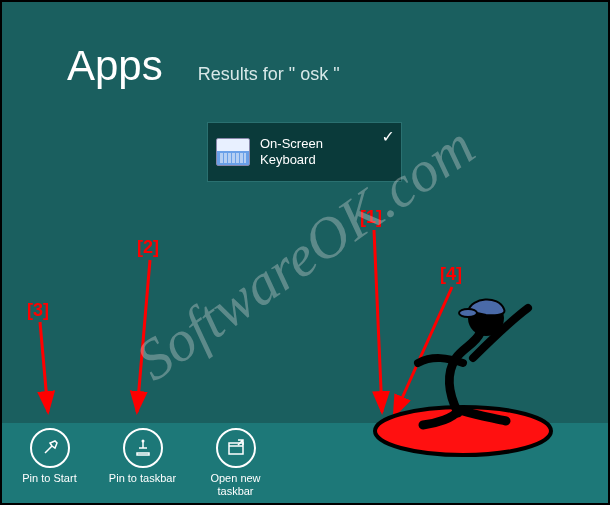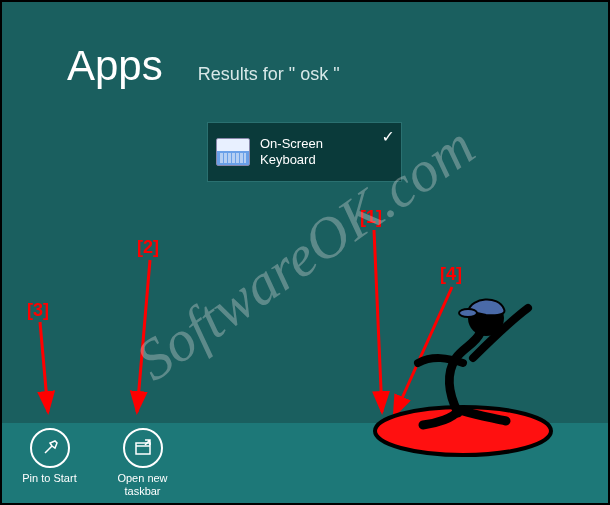--- a/index.html
+++ b/index.html
@@ -138,20 +138,29 @@
 
 <div class="appbar">
   <div class="appbar-left">
     <div class="appbtn">
       <div class="circle">
         <svg width="20" height="20" viewBox="0 0 20 20">
             <path d="M5 15 L12 8 M12 8 L10 5 L15 3 L17 5 L15 10 L12 8 Z" stroke="#fff" stroke-width="1.5" fill="none"></path>
           </svg>
       </div>
       <div class="appbtn-label">Pin to Start</div>
+    </div>
+    <div class="appbtn">
+      <div class="circle">
+        <svg width="20" height="20" viewBox="0 0 20 20">
+            <path d="M10 3 L10 10 M6 10 L14 10 M4 15 L16 15 L16 17 L4 17 Z" stroke="#fff" stroke-width="1.5" fill="none"></path>
+            <circle cx="10" cy="3" r="1.5" fill="#fff"></circle>
+          </svg>
+      </div>
+      <div class="appbtn-label">Pin to taskbar</div>
     </div>
     <div class="appbtn">
       <div class="circle">
         <svg width="20" height="20" viewBox="0 0 20 20">
             <rect x="3" y="5" width="14" height="11" stroke="#fff" stroke-width="1.5" fill="none"></rect>
             <line x1="3" y1="8" x2="17" y2="8" stroke="#fff" stroke-width="1.5"></line>
             <path d="M12 2 L17 2 L17 7 M17 2 L12 7" stroke="#fff" stroke-width="1.5" fill="none"></path>
           </svg>
       </div>
       <div class="appbtn-label">Open new taskbar</div>

